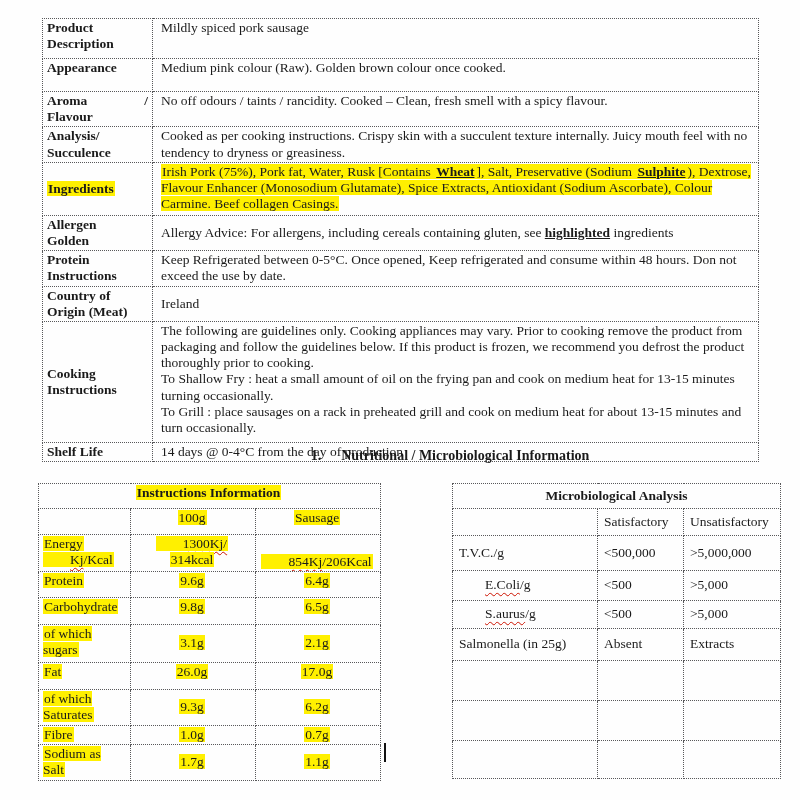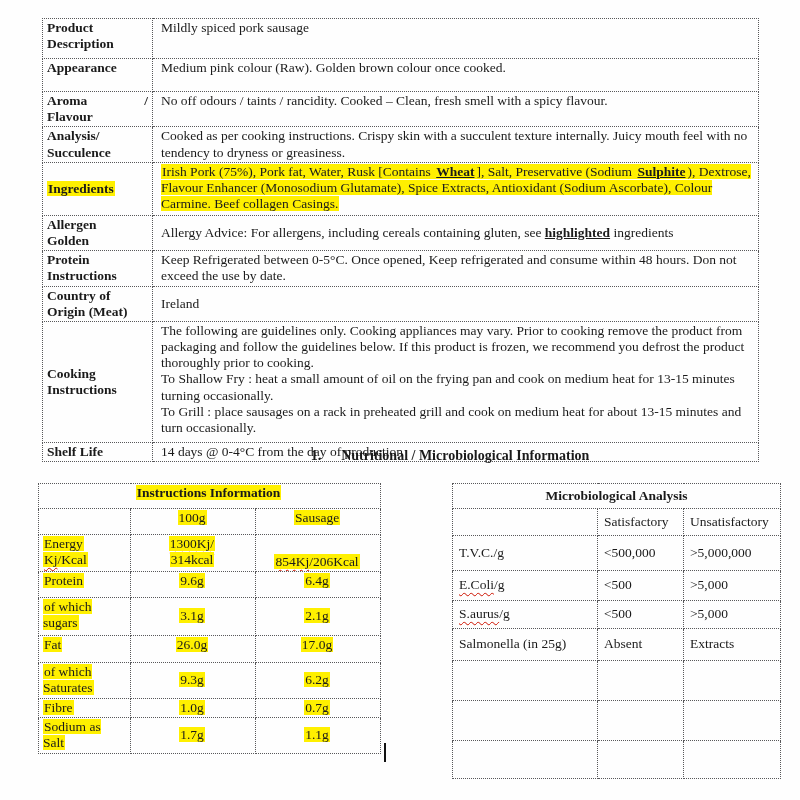--- a/index.html
+++ b/index.html
@@ -13,21 +13,21 @@
   td{border:1px dotted var(--bd);vertical-align:top;padding:1px 6px;
      font-size:13.5px;line-height:1.2;overflow:hidden;}
   b{font-weight:bold;}
   .preline{white-space:pre-line;}
   .vmid{vertical-align:middle;}
   .vbot{vertical-align:bottom;}
   .c{text-align:center;}
   mark{background:var(--hl);color:inherit;padding:0 1px;}
   .sq{text-decoration-line:underline;text-decoration-style:wavy;
       text-decoration-color:var(--sq);text-decoration-thickness:1px;
-      text-underline-offset:3px;}
+      text-underline-offset:3px;margin-left:26px;}
   .bu{font-weight:bold;text-decoration:underline;text-decoration-color:var(--tx);}
   
   #spec{position:absolute;left:42px;top:18px;width:716px;}
   #spec td.lbl{font-weight:bold;padding-left:4px;padding-right:4px;}
   #spec td.val{padding-left:8px;}
   .split{display:flex;justify-content:space-between;text-align:right;}
   
   #heading{position:absolute;left:200px;top:448px;width:500px;text-align:center;
            font-weight:bold;font-size:14px;}
   #heading .num{display:inline-block;margin-right:20px;}
@@ -135,20 +135,25 @@
       <td style="height:37px"><mark>Energy</mark><br><mark><span class="sq">Kj</span><span>/Kcal</span></mark></td>
       <td class="num"><mark><span class="sq">1300Kj/</span></mark><br><mark>314kcal</mark></td>
       <td class="num vbot"><mark><span class="sq">854Kj</span><span>/206Kcal</span></mark></td>
     </tr>
     <tr>
       <td style="height:26px"><mark>Protein</mark></td>
       <td class="num"><mark>9.6g</mark></td>
       <td class="num"><mark>6.4g</mark></td>
     </tr>
     <tr>
+      <td style="height:27px"><mark>Carbohydrate</mark></td>
+      <td class="num"><mark>9.8g</mark></td>
+      <td class="num"><mark>6.5g</mark></td>
+    </tr>
+    <tr>
       <td style="height:38px"><mark class="preline">of which
 sugars</mark></td>
       <td class="num vmid"><mark>3.1g</mark></td>
       <td class="num vmid"><mark>2.1g</mark></td>
     </tr>
     <tr>
       <td style="height:27px"><mark>Fat</mark></td>
       <td class="num"><mark>26.0g</mark></td>
       <td class="num"><mark>17.0g</mark></td>
     </tr>

